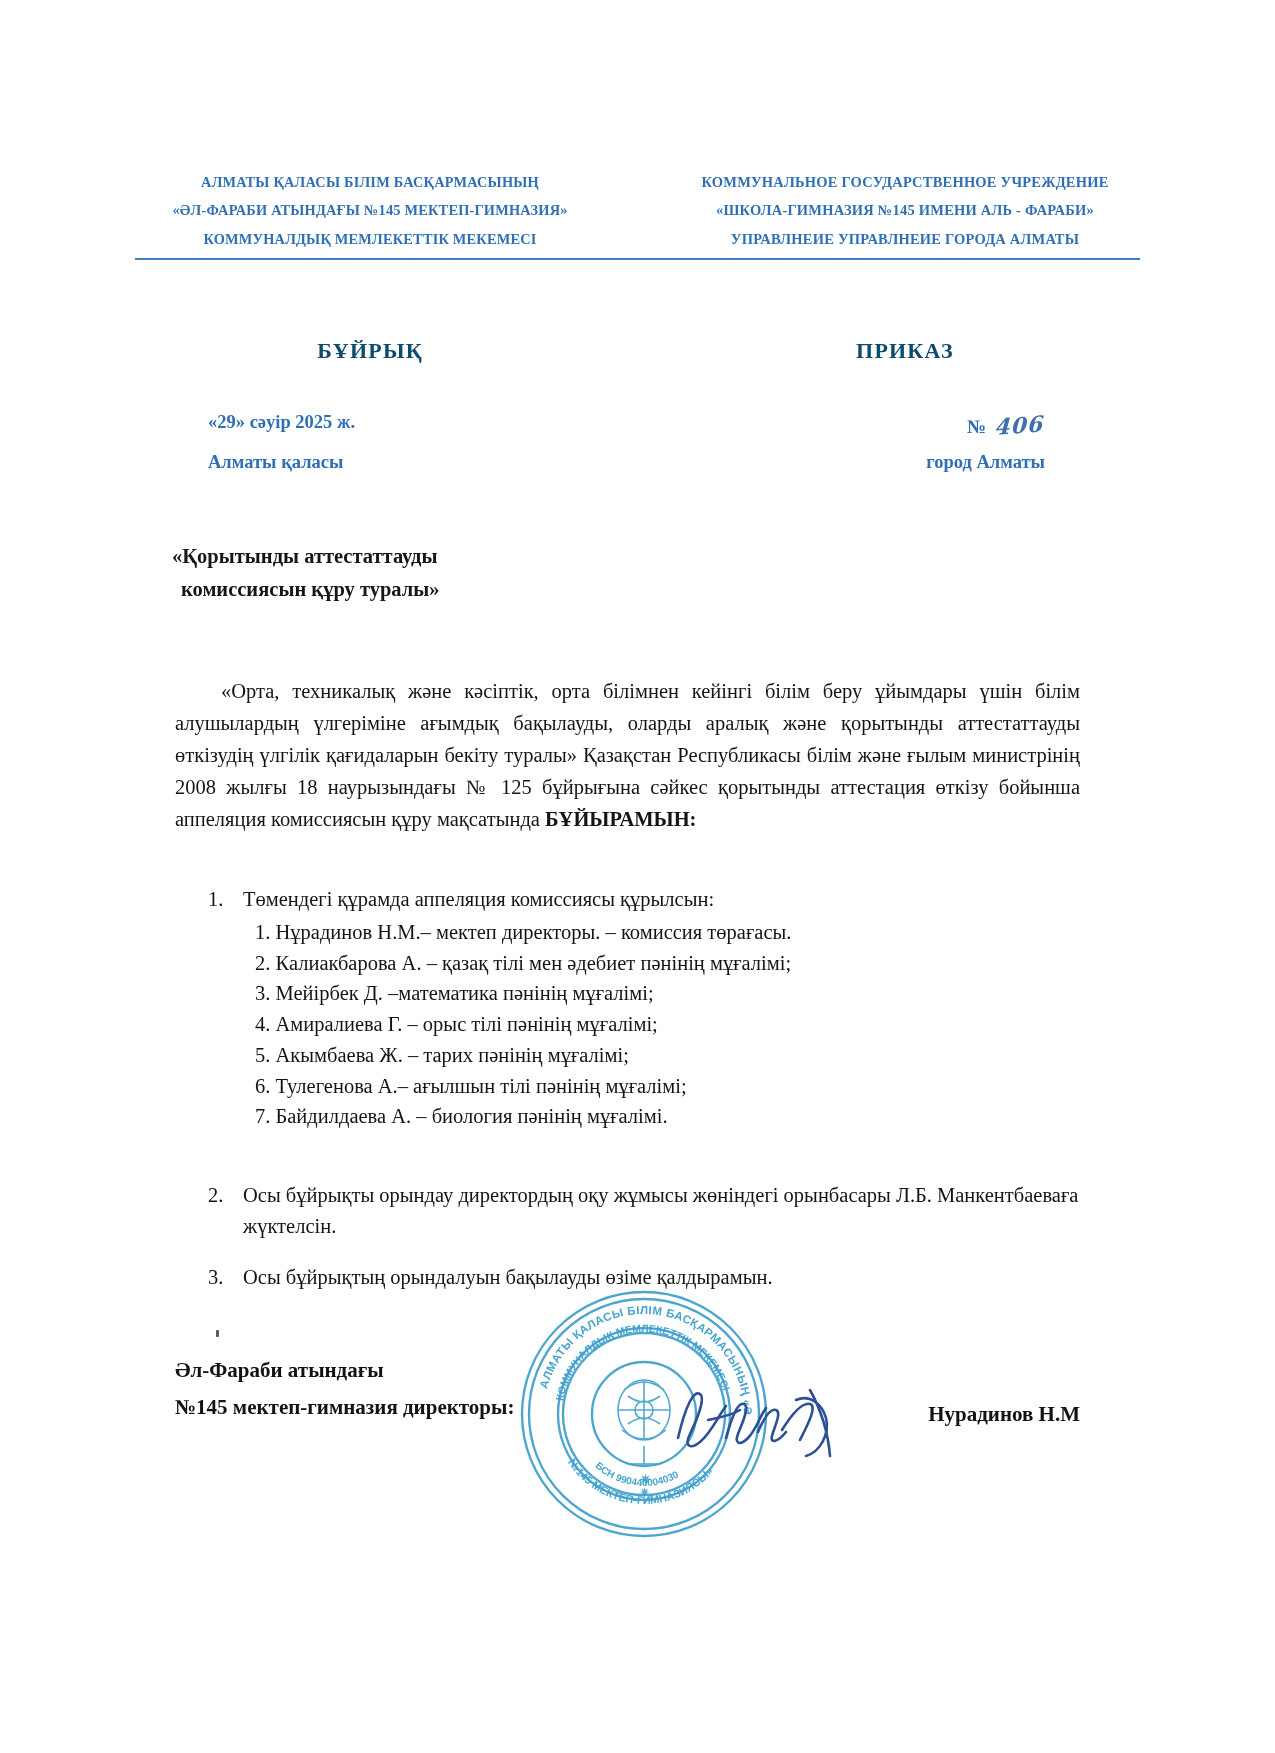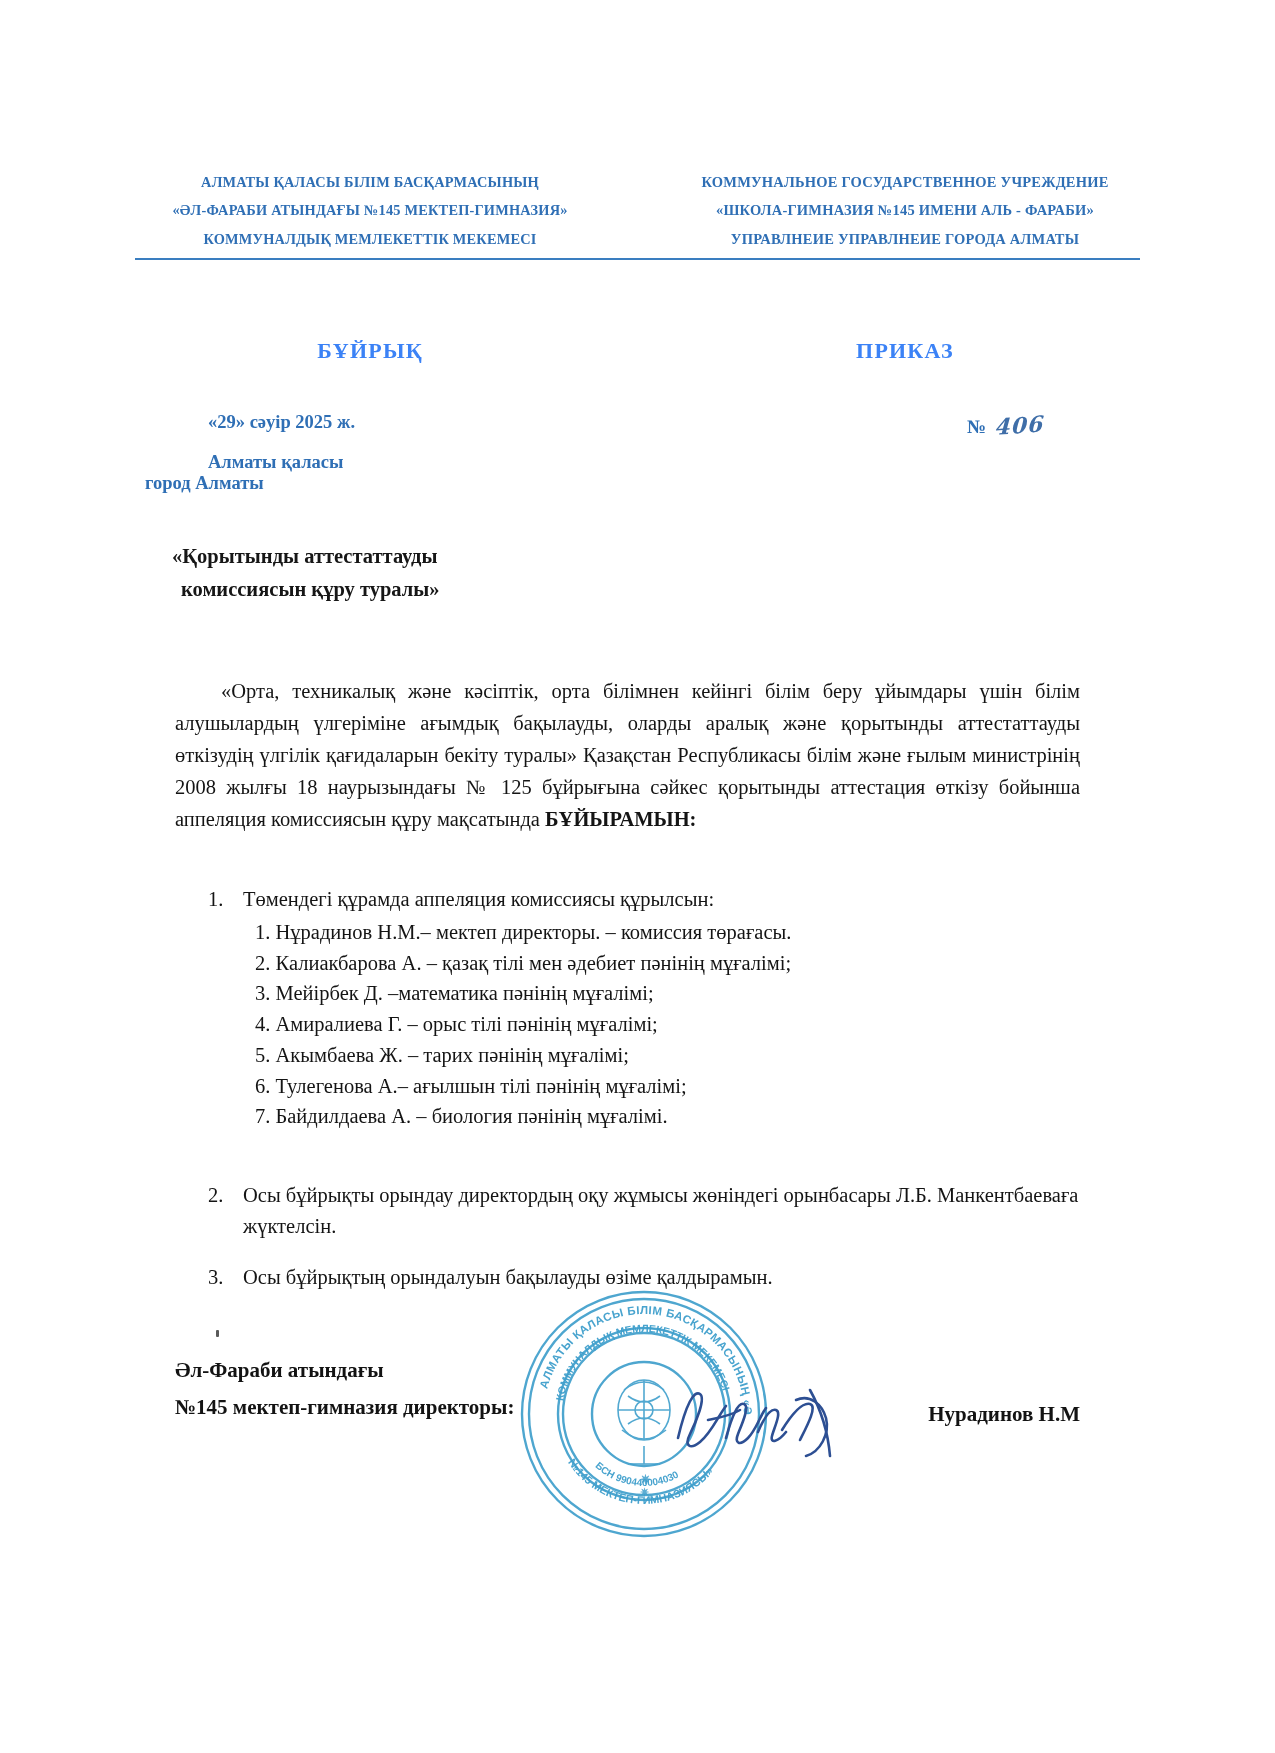--- a/index.html
+++ b/index.html
@@ -58,39 +58,39 @@
     position: absolute;
     top: 338px;
     left: 135px;
     width: 1005px;
     display: flex;
     justify-content: space-between;
   }
   .doc-kind-item {
     width: 470px;
     text-align: center;
-    color: #3b82f6;
+    color: #0c4a6e;
     font-weight: bold;
     font-size: 22px;
     letter-spacing: 1.2px;
   }
 
   
   .meta-row {
     position: absolute;
     left: 145px;
     width: 1005px;
     display: flex;
     justify-content: space-between;
     color: #2f6fb5;
     font-weight: bold;
     font-size: 18.5px;
   }
   .meta-row.r1 { top: 412px; }
-  .meta-row.r2 { top: 452px; flex-direction: column; }
+  .meta-row.r2 { top: 452px; }
   .meta-left  { padding-left: 63px; }
   .meta-right { padding-right: 105px; position: relative; }
 
   .order-no-wrap { position: relative; display: inline-block; }
   .order-no-label { font-weight: bold; font-size: 19px; }
   .order-no-value {
     font-family: "DejaVu Serif", serif;
     font-style: italic;
     font-weight: bold;
     font-size: 22px;

